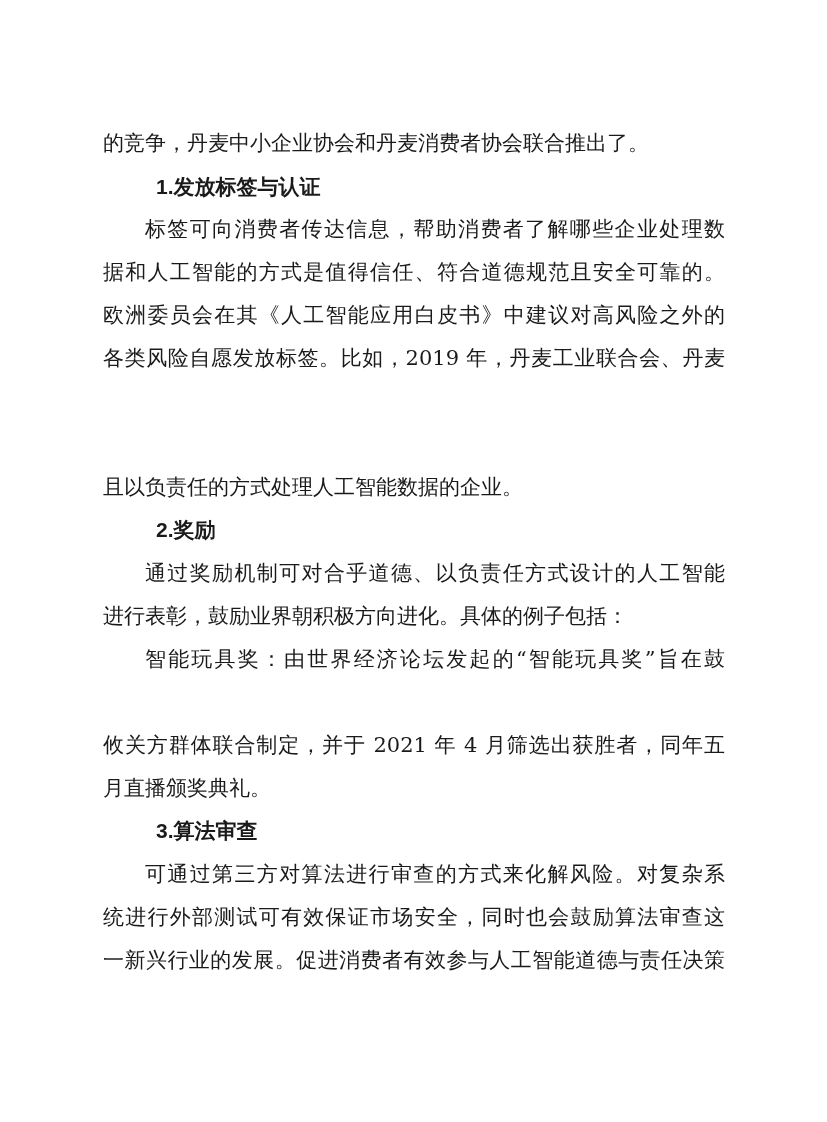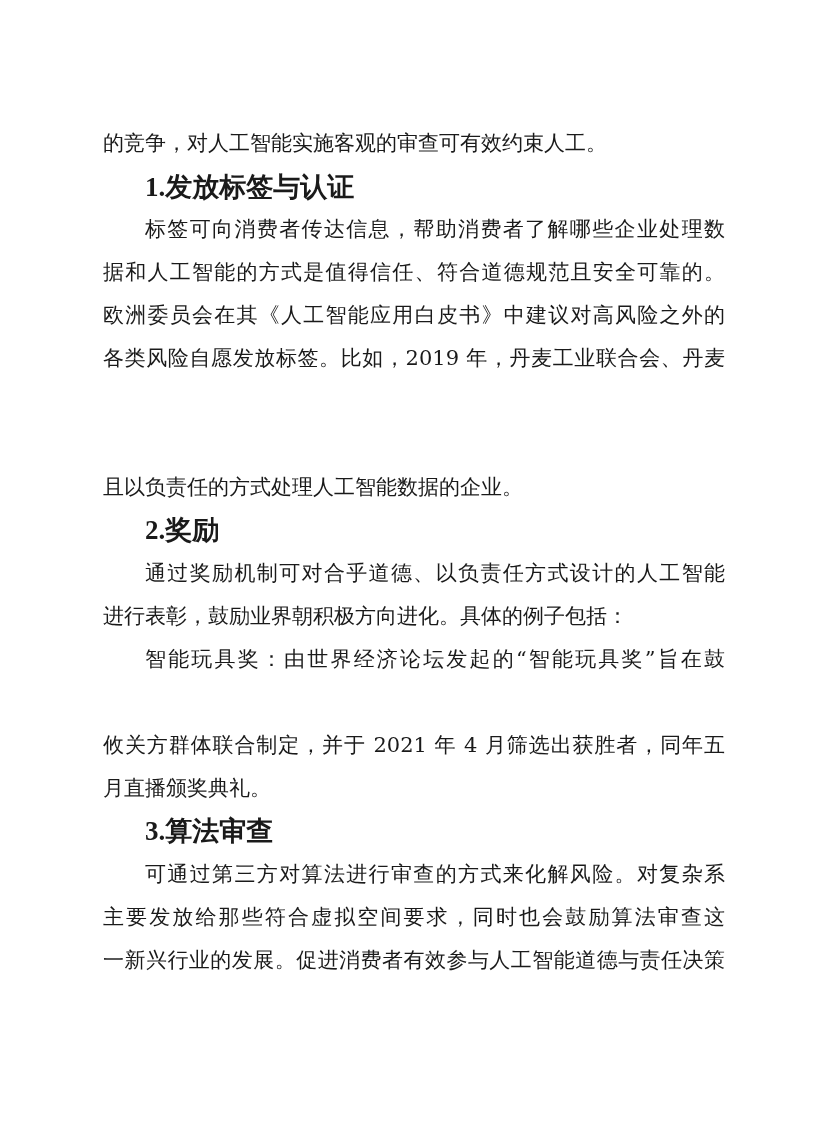--- a/index.html
+++ b/index.html
@@ -37,49 +37,49 @@
     }
     .line.indent {
       left: 145px;
       width: 580px;
     }
     .line.last {
       text-align-last: left;
     }
     .heading {
       position: absolute;
-      left: 145px;
-      font-size: 27px;
+      left: 156px;
+      font-size: 21px;
       line-height: 30px;
       height: 30px;
       font-weight: bold;
-      font-family: Liberation Serif, serif;
+      font-family: Liberation Sans, sans-serif;
       white-space: nowrap;
     }
   </style>
 </head>
 <body>
 
 <div class="page">
-  <div class="line last" style="top:128px">的竞争，对人工智能实施客观的审查可有效约束人工。</div>
+  <div class="line last" style="top:128px">的竞争，丹麦中小企业协会和丹麦消费者协会联合推出了。</div>
 
   <div class="heading" style="top:172px">1.发放标签与认证</div>
 
   <div class="line indent" style="top:214px">标签可向消费者传达信息，帮助消费者了解哪些企业处理数</div>
   <div class="line" style="top:257px">据和人工智能的方式是值得信任、符合道德规范且安全可靠的。</div>
   <div class="line" style="top:300px">欧洲委员会在其《人工智能应用白皮书》中建议对高风险之外的</div>
   <div class="line" style="top:343px">各类风险自愿发放标签。比如，2019 年，丹麦工业联合会、丹麦</div>
   <div class="line last" style="top:472px">且以负责任的方式处理人工智能数据的企业。</div>
 
   <div class="heading" style="top:515px">2.奖励</div>
 
   <div class="line indent" style="top:558px">通过奖励机制可对合乎道德、以负责任方式设计的人工智能</div>
   <div class="line indent" style="top:644px">智能玩具奖：由世界经济论坛发起的“智能玩具奖”旨在鼓</div>
   <div class="line last" style="top:601px">进行表彰，鼓励业界朝积极方向进化。具体的例子包括：</div>
   <div class="line" style="top:730px">攸关方群体联合制定，并于 2021 年 4 月筛选出获胜者，同年五</div>
   <div class="line last" style="top:773px">月直播颁奖典礼。</div>
 
   <div class="heading" style="top:816px">3.算法审查</div>
 
   <div class="line indent" style="top:859px">可通过第三方对算法进行审查的方式来化解风险。对复杂系</div>
-  <div class="line" style="top:902px">主要发放给那些符合虚拟空间要求，同时也会鼓励算法审查这</div>
+  <div class="line" style="top:902px">统进行外部测试可有效保证市场安全，同时也会鼓励算法审查这</div>
   <div class="line" style="top:945px">一新兴行业的发展。促进消费者有效参与人工智能道德与责任决策</div>
 </div>
 
 </body></html>

